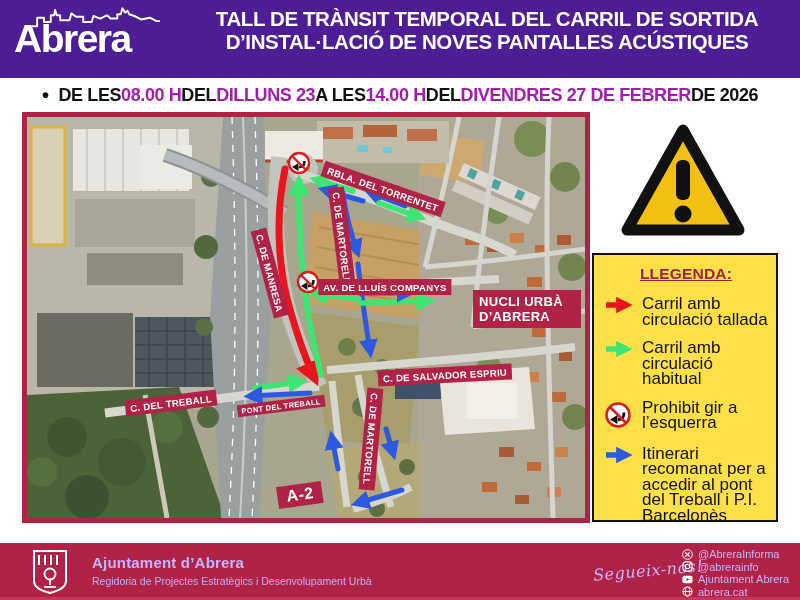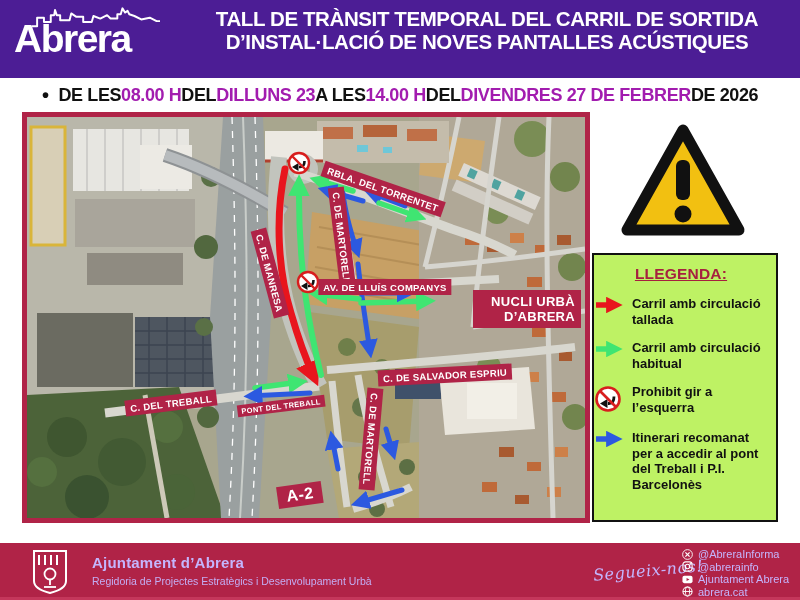--- a/index.html
+++ b/index.html
@@ -20,33 +20,33 @@
            font-weight:bold;font-size:18px;letter-spacing:-.4px;color:#111;}
   .datebar .bullet{margin-right:10px;font-size:20px;}
   .datebar .red{color:#a21caf;}
 
   
   .map-frame{position:absolute;left:22px;top:112px;width:568px;height:411px;
              border:5px solid #b02347;box-sizing:border-box;background:#a8a68e;}
   .map-inner{position:absolute;left:0;top:0;width:558px;height:401px;overflow:hidden;}
   .badge{position:absolute;background:#b02347;color:#fff;font-weight:bold;font-size:9.5px;
          letter-spacing:.3px;padding:2.5px 5px;white-space:nowrap;z-index:6;}
-  .badge.big{font-size:13px;white-space:normal;text-align:right;width:96px;line-height:15px;padding:4px 6px;}
+  .badge.big{font-size:13px;white-space:normal;text-align:left;width:96px;line-height:15px;padding:4px 6px;}
   .badge.small{font-size:7.5px;padding:1.5px 4px;}
   .badge.a2{font-size:16px;padding:2px 9px;letter-spacing:.5px;}
 
   
   .warning{position:absolute;left:617px;top:118px;width:132px;height:126px;}
   .legend{position:absolute;left:592px;top:253px;width:186px;height:269px;box-sizing:border-box;
-          border:2.5px solid #111;background:#bef264;padding:10px 8px 0 0;}
+          border:2.5px solid #111;background:#fde047;padding:10px 8px 0 10px;}
   .legend-title{text-align:center;color:#a6203f;font-weight:bold;font-size:15.5px;
                 text-decoration:underline;letter-spacing:.2px;margin-bottom:13px;}
   .legend-item{display:flex;align-items:flex-start;margin-bottom:13px;}
   .legend-item .ic{width:38px;flex:0 0 38px;padding-top:1px;}
-  .legend-item .tx{font-weight:bold;font-size:13px;line-height:15.5px;color:#111;width:134px;}
+  .legend-item .tx{font-weight:normal;font-size:17px;line-height:15.5px;color:#111;width:134px;}
 
   
   .footer{position:absolute;left:0;top:543px;width:800px;height:57px;background:#b02347;color:#c4b5fd;}
   .footer .bottomline{position:absolute;left:0;bottom:0;width:800px;height:3px;background:#c4375b;}
   .shield{position:absolute;left:26px;top:6px;}
   .org{position:absolute;left:92px;top:11px;}
   .org .name{font-size:15px;font-weight:bold;letter-spacing:.2px;}
   .org .dept{font-size:10.5px;margin-top:4px;opacity:.95;}
   .follow{position:absolute;left:593px;top:18px;font-family:"DejaVu Serif",serif;
           font-style:italic;font-size:16px;transform:rotate(-5deg);letter-spacing:.5px;}

